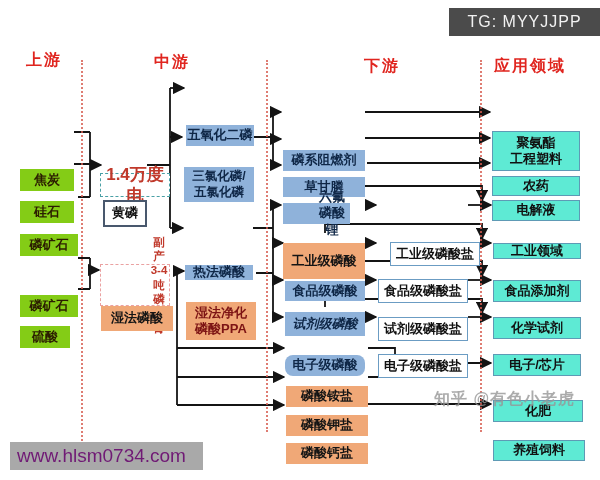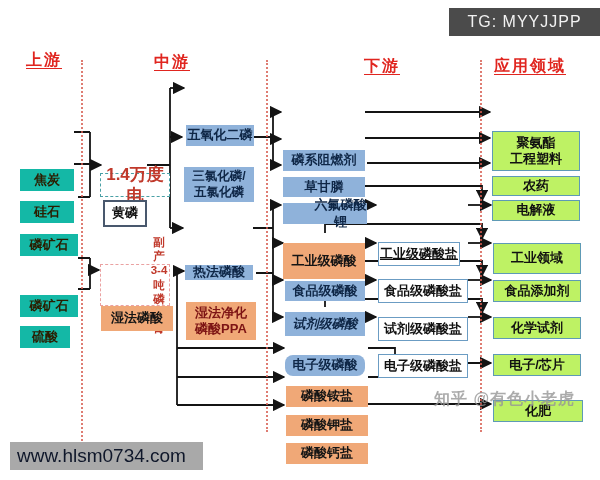--- a/index.html
+++ b/index.html
@@ -1,35 +1,35 @@
 <!DOCTYPE html>
 <html><head>
 <meta charset="utf-8">
 <style>
   html,body{margin:0;padding:0;background:#fff;}
   .stage{position:relative;width:600px;height:480px;background:#ffffff;overflow:hidden;
          font-family:"Liberation Sans","DejaVu Sans",sans-serif;}
   .hdr{position:absolute;color:#e0251f;font-weight:bold;font-size:16px;letter-spacing:2px;
-       text-decoration:underline;text-underline-offset:3px;white-space:nowrap;}
+       text-underline-offset:3px;white-space:nowrap;}
   .sep{position:absolute;width:0;border-left:2px dotted #d65c4f;opacity:.8;}
   .node{position:absolute;display:flex;align-items:center;justify-content:center;text-align:center;
         font-weight:bold;font-size:13px;line-height:1.25;white-space:pre-line;box-sizing:border-box;color:#111;margin-top:48px;}
-  .yellow{background:#14b8a6;color:#2b1d00;}
+  .yellow{background:#84cc16;color:#2b1d00;}
   .blue{background:#8fb2da;color:#0f2747;}
   .orange{background:#f0a877;color:#151515;}
   .darkred{color:#7d1414;}
   .whitebox{background:#fff;border:2px solid #49586d;}
   .outline{background:#fff;border:1.6px solid #6b9cc3;}
-  .app{background:#bef264;border:1.6px solid #5e9ab5;}
+  .app{background:#5eead4;border:1.6px solid #5e9ab5;}
   .elec{background:#fff;border:1.6px dashed #49a0a5;color:#c0392b;font-size:17px;}
   .gyp{background:#fff;border:1.6px dashed #eaa1a1;color:#c0392b;font-size:11.5px;}
   .arrows{position:absolute;left:0;top:0;}
   .wm-tg{position:absolute;left:449px;top:8px;width:151px;height:28px;background:#4b4b4b;color:#f2f2f2;
          font-size:16px;display:flex;align-items:center;justify-content:center;letter-spacing:1px;}
-  .wm-site{position:absolute;left:10px;top:442px;width:193px;height:28px;background:#a9a9a9;color:#0f172a;
+  .wm-site{position:absolute;left:10px;top:442px;width:193px;height:28px;background:#a9a9a9;color:#701a75;
            font-size:19px;display:flex;align-items:center;padding-left:7px;box-sizing:border-box;}
   .wm-author{position:absolute;left:434px;top:389px;color:rgba(150,150,150,.8);font-size:16px;
              font-weight:bold;letter-spacing:1px;z-index:5;white-space:nowrap;}
 </style>
 </head>
 <body>
 
 <div class="stage">
 
   <svg class="arrows" width="600" height="480" viewBox="0 0 600 480">
@@ -107,40 +107,41 @@
   <div class="node orange" style="left:101px;top:258px;width:72px;height:25px;">湿法磷酸</div>
   <div class="node blue" style="left:186px;top:77px;width:68px;height:21px;">五氧化二磷</div>
   <div class="node blue" style="left:184px;top:119px;width:70px;height:35px;font-size:12.5px;">三氯化磷/
 五氯化磷</div>
   <div class="node blue" style="left:185px;top:217px;width:68px;height:15px;">热法磷酸</div>
   <div class="node orange darkred" style="left:186px;top:254px;width:70px;height:38px;">湿法净化
 磷酸PPA</div>
 
   <div class="node blue" style="left:283px;top:102px;width:82px;height:21px;">磷系阻燃剂</div>
   <div class="node blue" style="left:283px;top:129px;width:82px;height:20px;">草甘膦</div>
-  <div class="node blue" style="left:283px;top:155px;width:84px;height:21px;padding-left:31px;">六氟磷酸锂</div>
+  <div class="node blue" style="left:283px;top:155px;width:67px;height:21px;padding-left:31px;">六氟磷酸锂</div>
   <div class="node orange" style="left:283px;top:195px;width:82px;height:36px;text-align:center;">工业级磷酸</div>
   <div class="node blue" style="left:285px;top:233px;width:80px;height:20px;">食品级磷酸</div>
   <div class="node blue" style="left:285px;top:264px;width:80px;height:24px;font-style:italic;">试剂级磷酸</div>
   <div class="node blue" style="left:285px;top:307px;width:80px;height:21px;border-radius:8px;">电子级磷酸</div>
-  <div class="node outline" style="left:378px;top:194px;width:82px;height:24px;text-decoration:underline;">工业级磷酸盐</div>
+  <div class="node outline" style="left:390px;top:194px;width:90px;height:24px;">工业级磷酸盐</div>
   <div class="node outline" style="left:378px;top:231px;width:90px;height:24px;">食品级磷酸盐</div>
   <div class="node outline" style="left:378px;top:269px;width:90px;height:24px;">试剂级磷酸盐</div>
   <div class="node outline" style="left:378px;top:306px;width:90px;height:24px;">电子级磷酸盐</div>
   <div class="node orange" style="left:286px;top:338px;width:82px;height:21px;">磷酸铵盐</div>
   <div class="node orange" style="left:286px;top:367px;width:82px;height:21px;">磷酸钾盐</div>
   <div class="node orange" style="left:286px;top:395px;width:82px;height:21px;">磷酸钙盐</div>
 
   <div class="node app" style="left:492px;top:83px;width:88px;height:40px;">聚氨酯
 工程塑料</div>
   <div class="node app" style="left:492px;top:128px;width:88px;height:20px;">农药</div>
   <div class="node app" style="left:492px;top:152px;width:88px;height:21px;">电解液</div>
-  <div class="node app" style="left:493px;top:195px;width:88px;height:31px;">工业领域</div>
+  <div class="node app" style="left:493px;top:195px;width:88px;height:16px;">工业领域</div>
   <div class="node app" style="left:493px;top:232px;width:88px;height:22px;">食品添加剂</div>
   <div class="node app" style="left:493px;top:269px;width:88px;height:22px;">化学试剂</div>
   <div class="node app" style="left:493px;top:306px;width:88px;height:22px;">电子/芯片</div>
   <div class="node app" style="left:493px;top:352px;width:90px;height:22px;">化肥</div>
+  <div class="node app" style="left:493px;top:392px;width:92px;height:21px;">养殖饲料</div>
 
   <div class="wm-tg">TG: MYYJJPP</div>
   <div class="wm-author">知乎 @有色小老虎</div>
   <div class="wm-site">www.hlsm0734.com</div>
 
 </div>
 
 </body></html>

